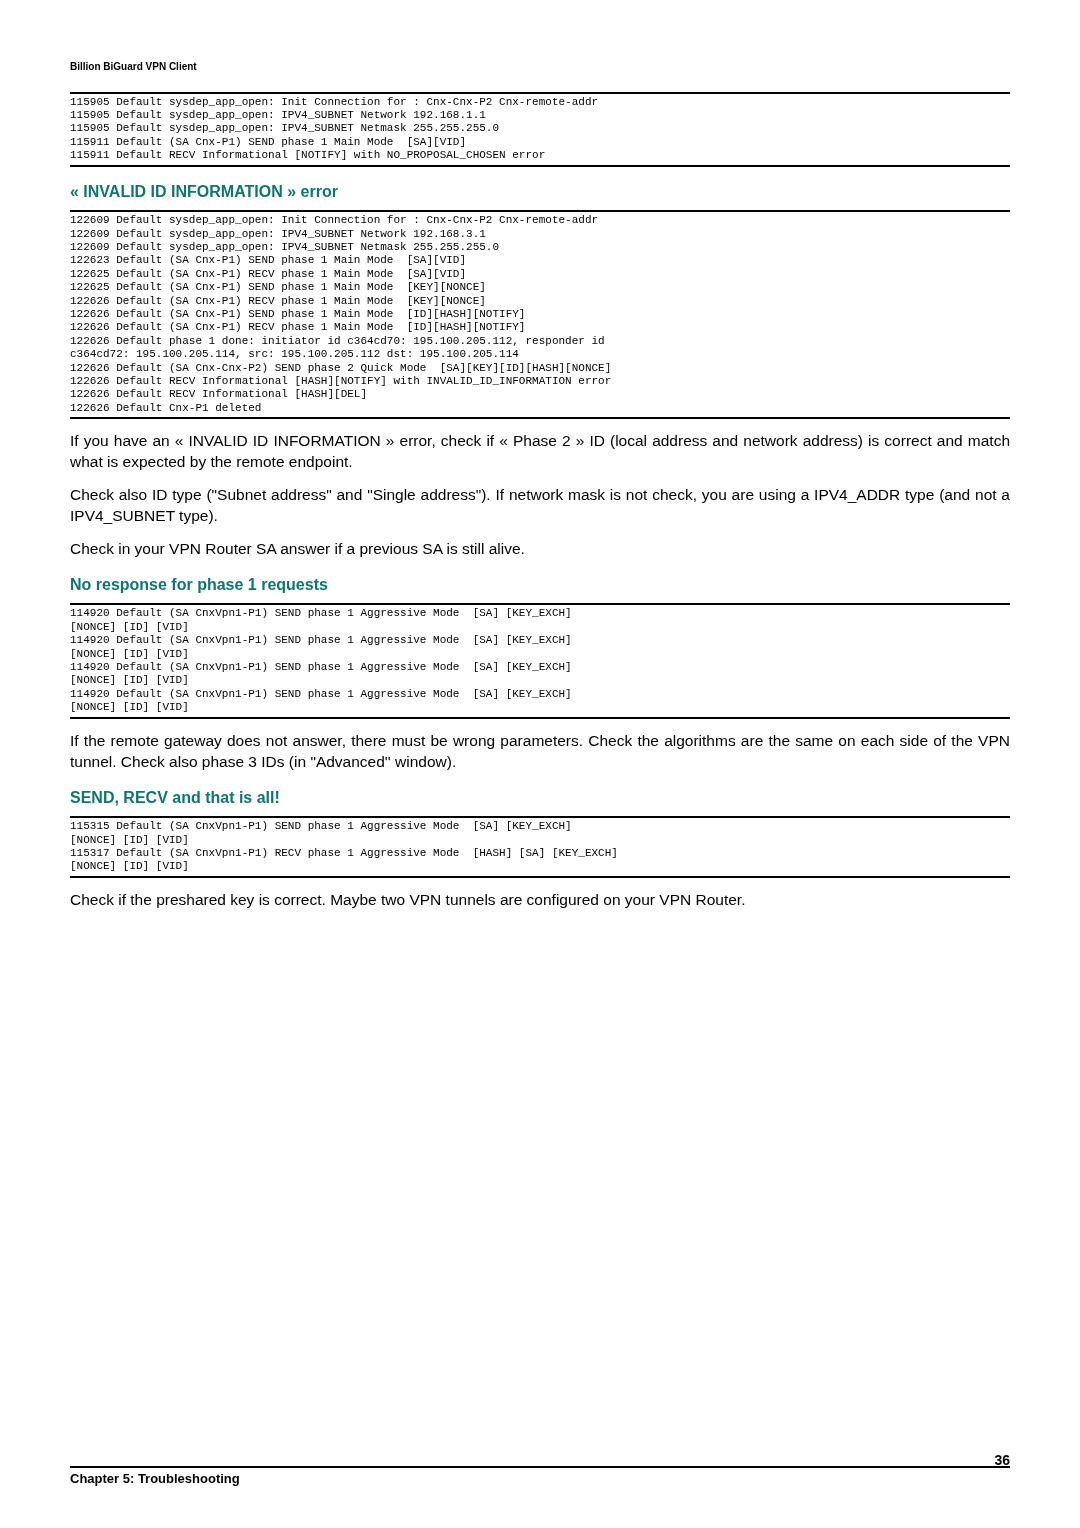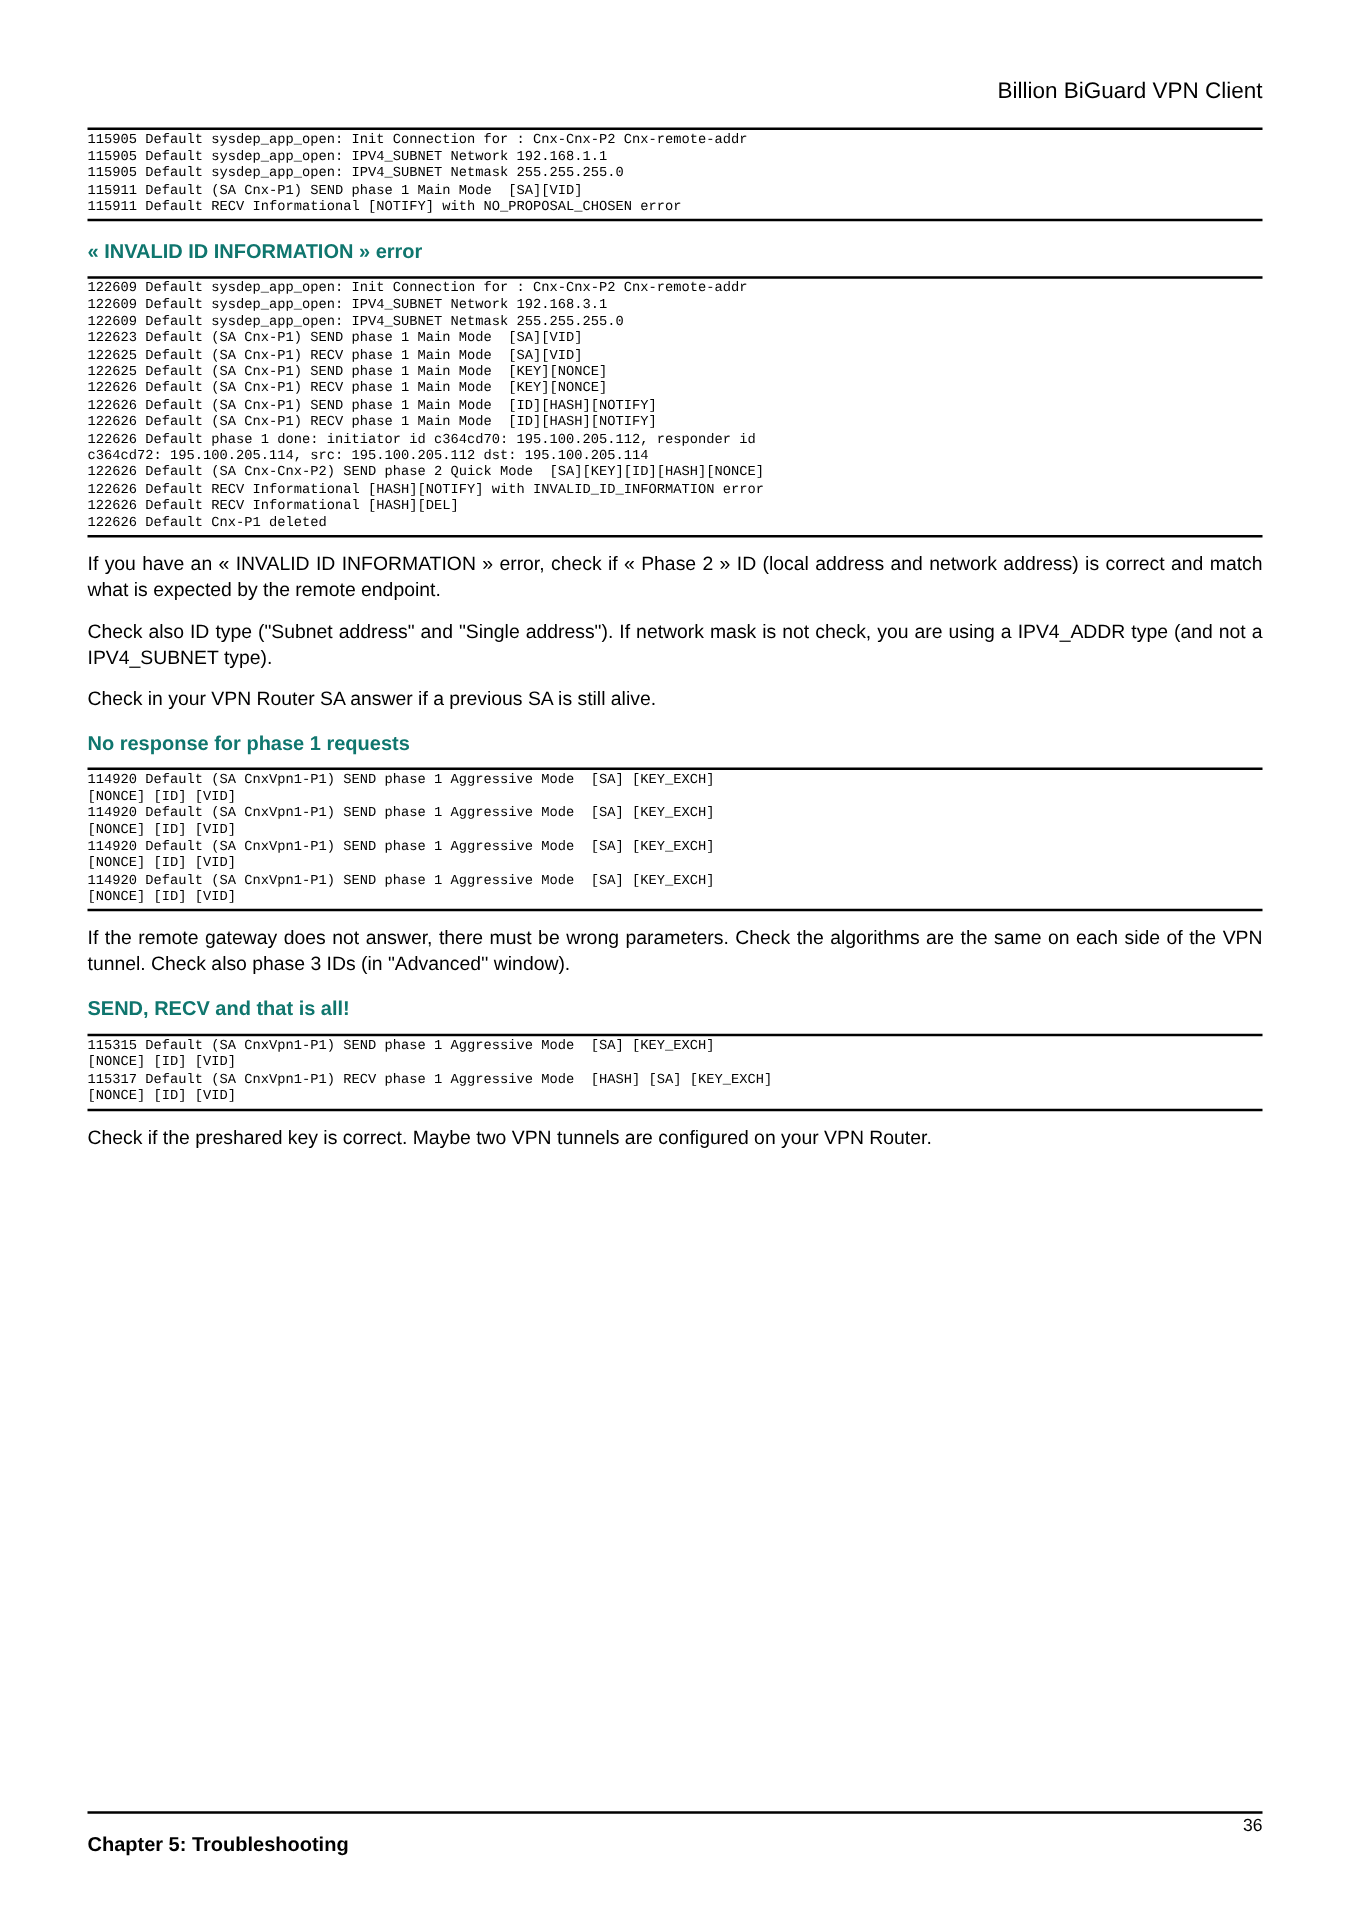--- a/index.html
+++ b/index.html
@@ -9,23 +9,23 @@
     color: #000;
     background: #fff;
     font-size: 15.5px;
     line-height: 1.35;
     width: 1080px;
     height: 1528px;
     box-sizing: border-box;
     position: relative;
   }
   .header-right {
-    text-align: right;
-    font-weight: normal;
-    font-size: 18px;
+    text-align: left;
+    font-weight: bold;
+    font-size: 10px;
     margin-bottom: 18px;
   }
   .log-block {
     font-family: Liberation Mono, monospace;
     font-size: 11px;
     white-space: pre;
     border-top: 2px solid #000;
     border-bottom: 2px solid #000;
     padding: 2px 0;
     line-height: 1.22;
@@ -42,37 +42,38 @@
     margin-top: 12px;
     margin-bottom: 12px;
     text-align: justify;
   }
   .footer {
     position: absolute;
     bottom: 40px;
     left: 70px;
     right: 70px;
     border-top: 2px solid #000;
-    padding-top: 15px;
-    font-size: 16px;
+    padding-top: 2px;
+    font-size: 13px;
     display: flex;
     justify-content: space-between;
     align-items: flex-end;
   }
   .footer-left {
     font-weight: bold;
   }
   .footer-right {
     font-size: 14px;
   }
   .pagenum-line {
     position: absolute;
     bottom: 58px;
     right: 70px;
     font-size: 14px;
+    font-weight: bold;
   }
 </style>
 </head>
 <body>
 
 <div class="header-right">Billion BiGuard VPN Client</div>
 
 <div class="log-block">115905 Default sysdep_app_open: Init Connection for : Cnx-Cnx-P2 Cnx-remote-addr
 115905 Default sysdep_app_open: IPV4_SUBNET Network 192.168.1.1
 115905 Default sysdep_app_open: IPV4_SUBNET Netmask 255.255.255.0

